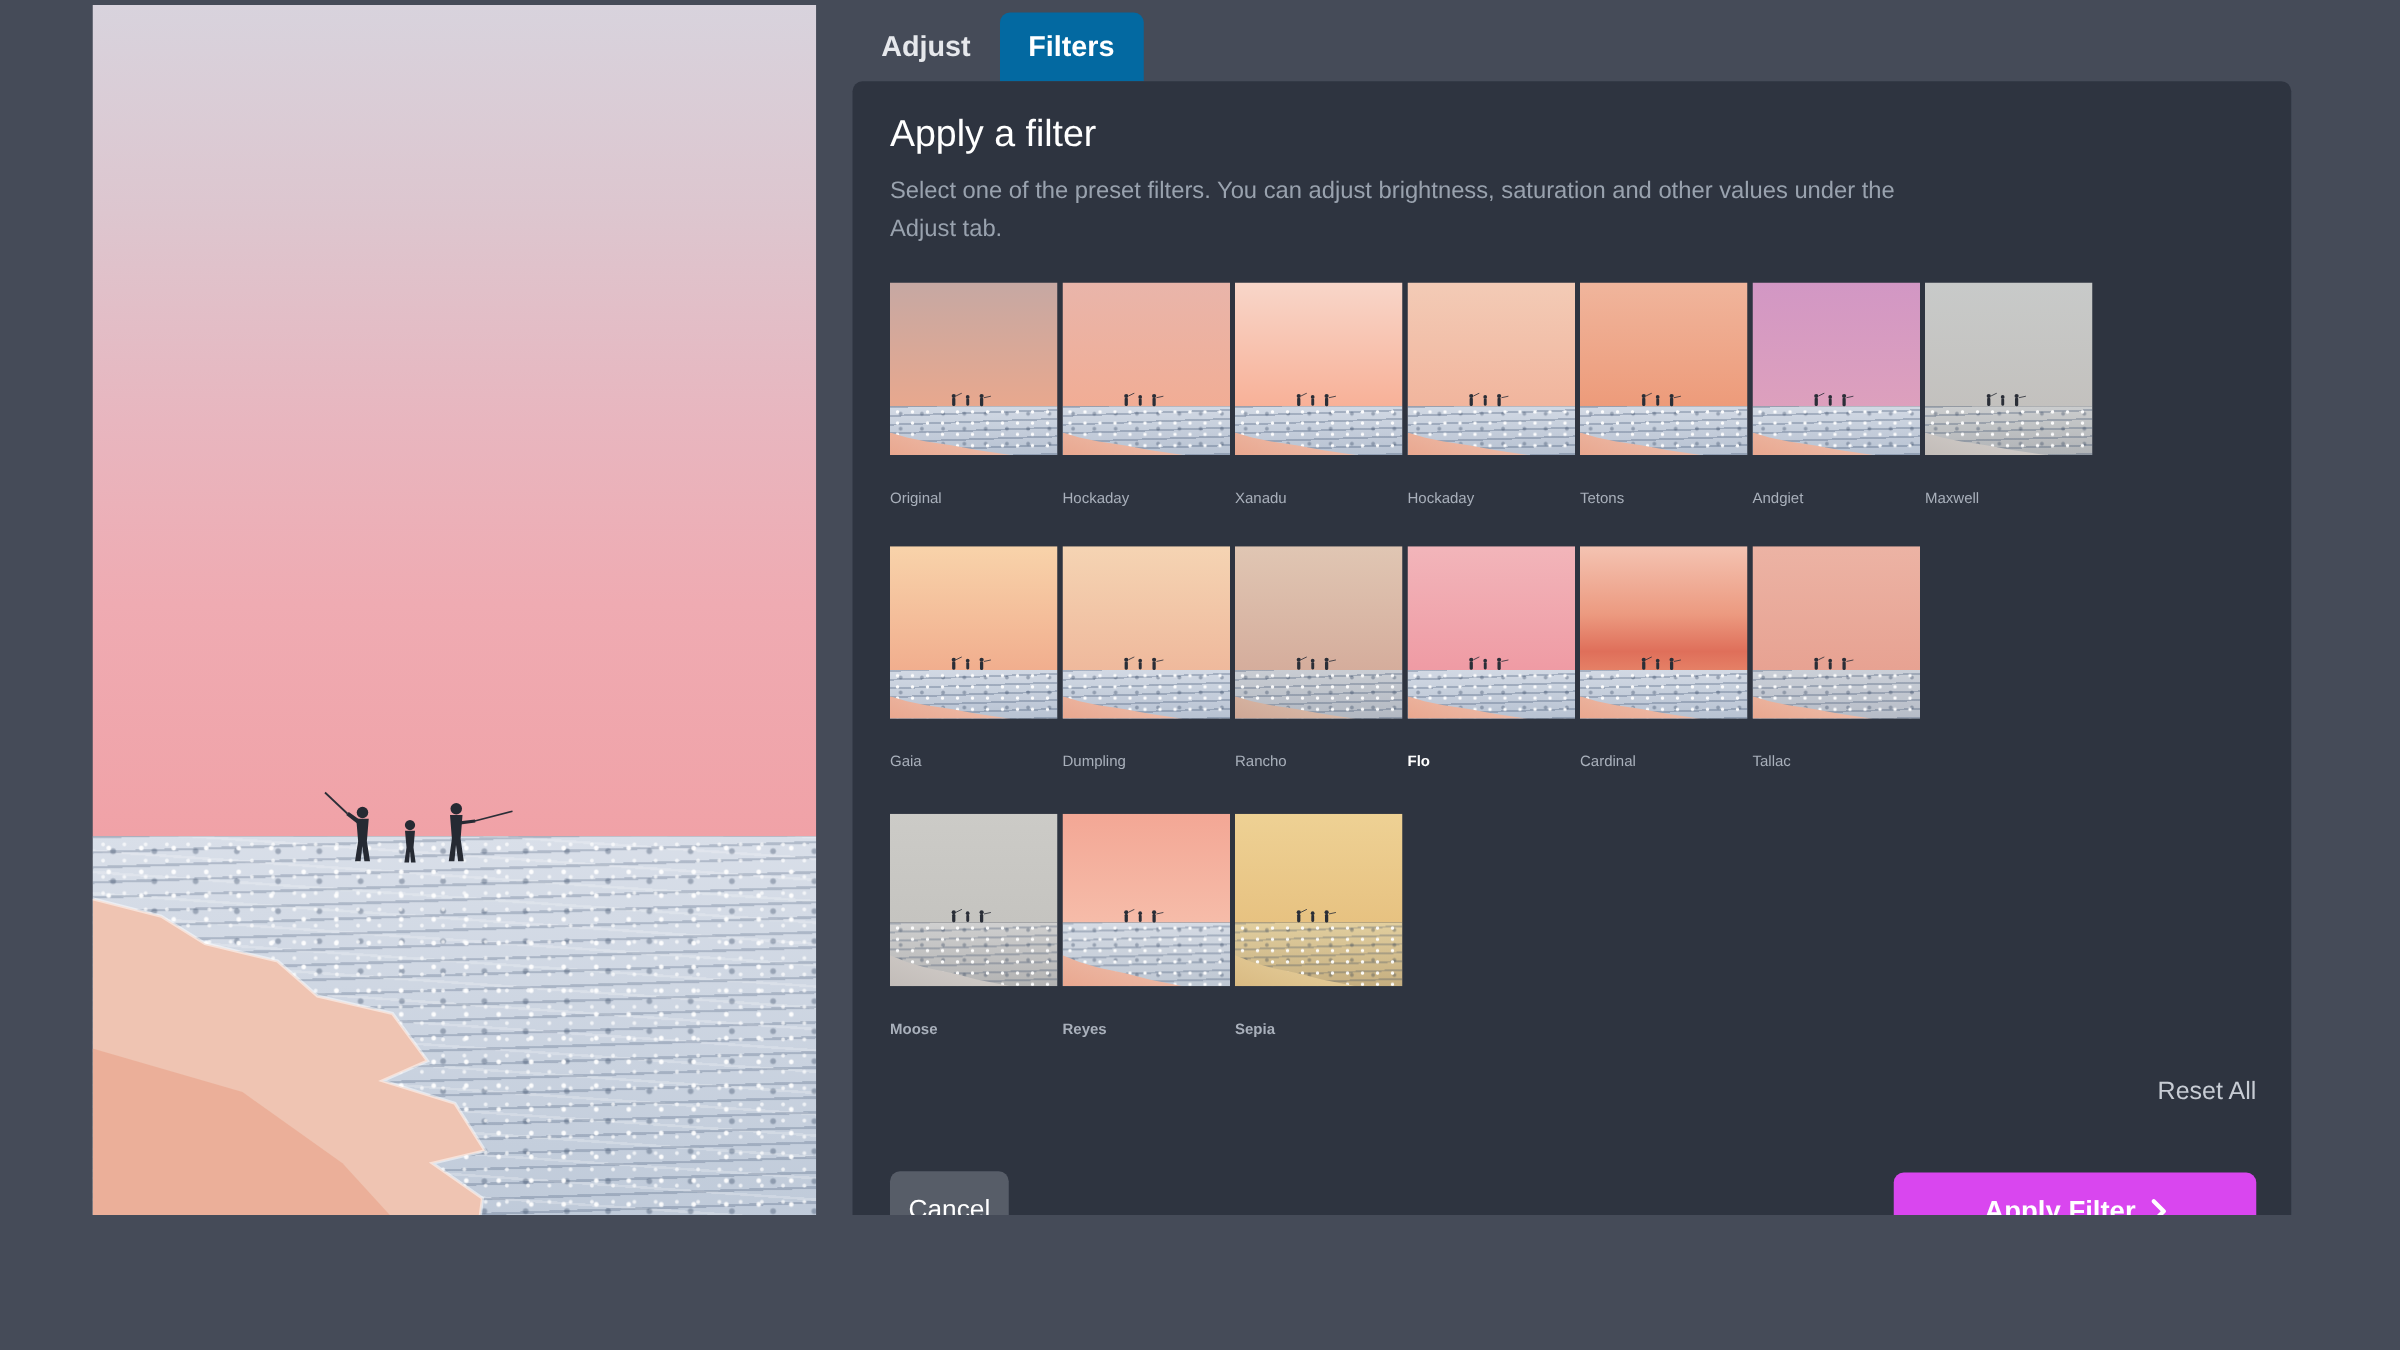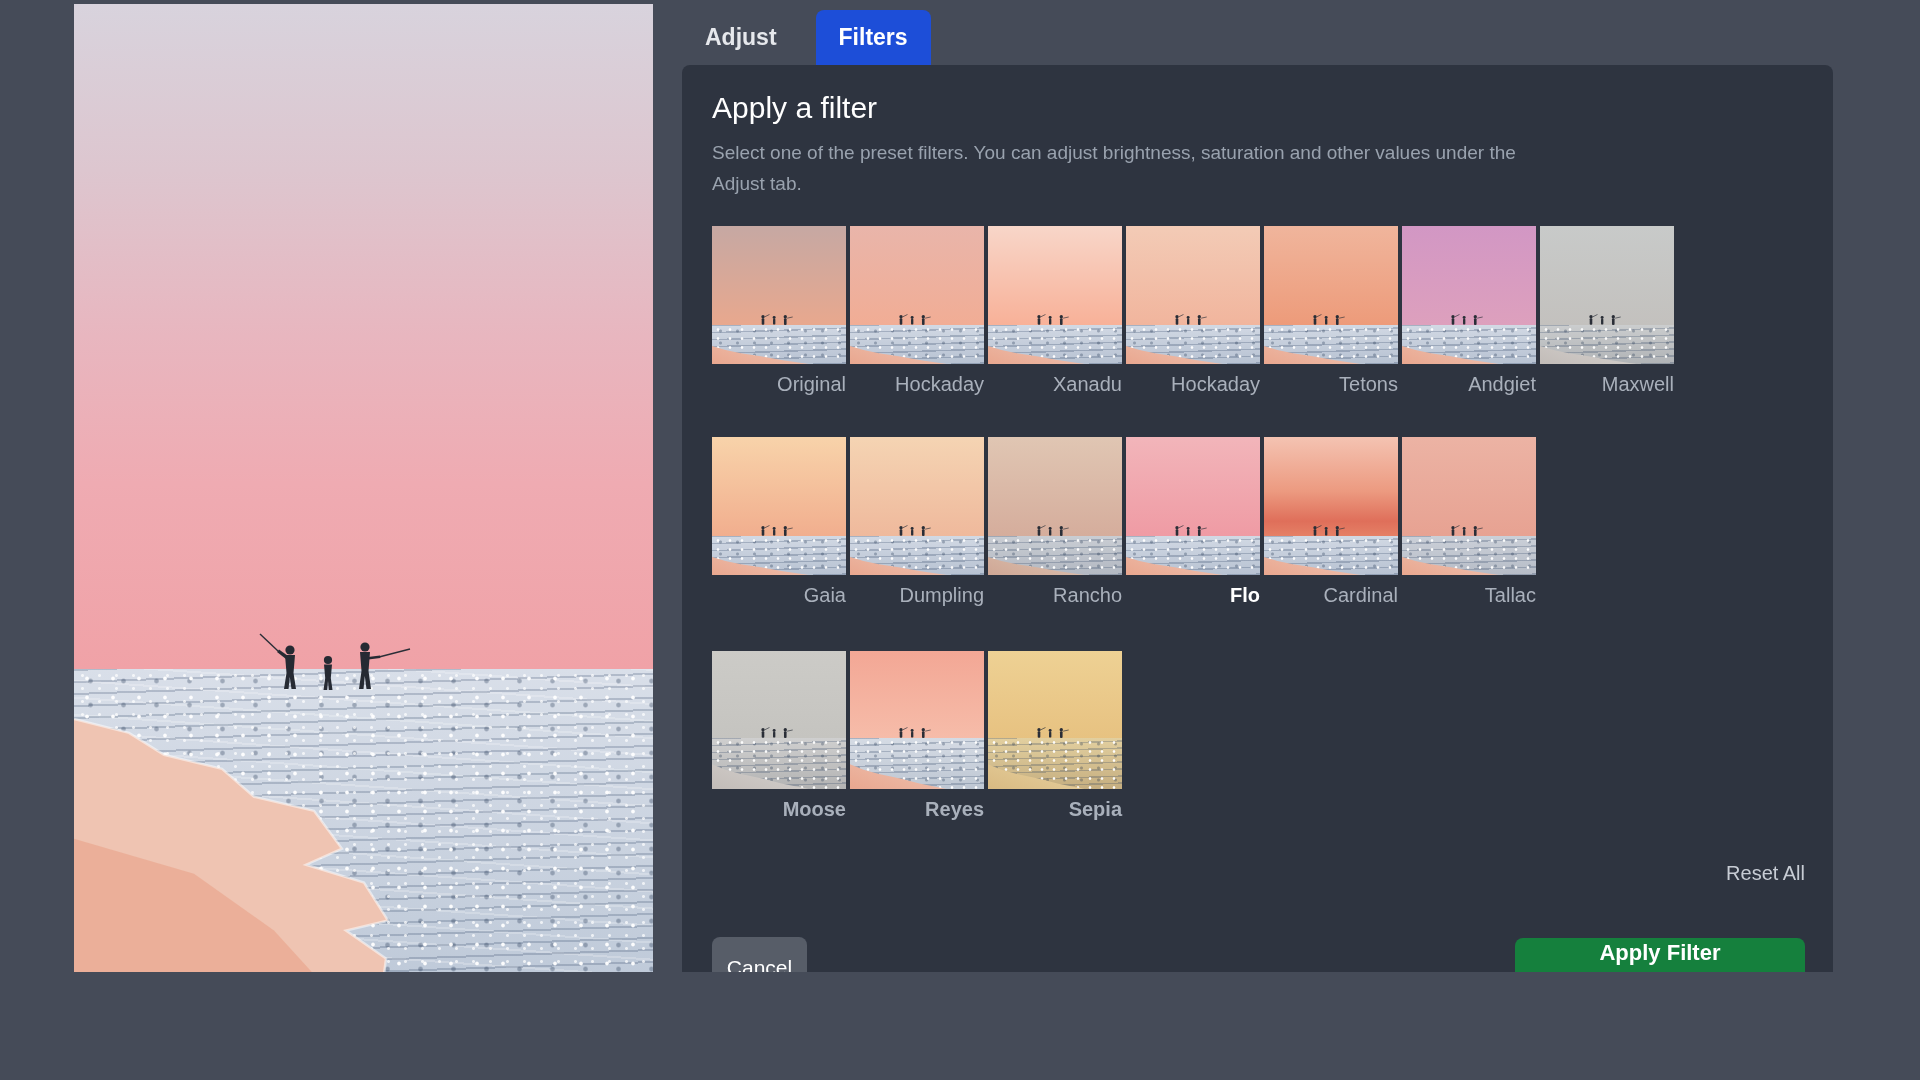--- a/index.html
+++ b/index.html
@@ -18,21 +18,21 @@
       repeating-linear-gradient(184deg, rgba(255,255,255,.22) 0 2px, transparent 2px 17px),
       linear-gradient(180deg, var(--pw1) 0%, var(--pw2) 100%);
     background-size:26px 19px, 17px 13px, 33px 24px, auto, auto, auto;}
   .p-sand{position:absolute;left:0;top:64.4%;width:100%;height:35.6%;}
   .p-figs{position:absolute;left:0;top:calc(64.4% - 36px);width:100%;height:62px;}
 
   
   .tabs{position:absolute;left:682px;top:10px;height:55px;display:flex;}
   .tab{height:55px;padding:0 23px;display:flex;align-items:center;font-size:23px;font-weight:600;
        color:#e6e8ec;border-radius:8px 8px 0 0;cursor:pointer;}
-  .tab.active{background:#1d4ed8;color:#ffffff;margin-left:16px;}
+  .tab.active{background:#0369a1;color:#ffffff;}
 
   
   .panel{position:absolute;left:682px;top:65px;width:1151px;height:976px;background:#2e3440;border-radius:8px;}
   .panel-title{position:absolute;left:30px;top:26px;margin:0;font-size:30px;font-weight:400;color:#ffffff;text-align:right;}
   .panel-desc{position:absolute;left:30px;top:72px;width:840px;margin:0;font-size:19px;line-height:31px;color:#99a2ae;}
 
   
   .grid-row{position:absolute;left:30px;display:flex;gap:4px;}
   .grid-row[data-row="0"]{top:161px;}
   .grid-row[data-row="1"]{top:372px;}
@@ -48,21 +48,21 @@
       linear-gradient(180deg, var(--w1), var(--w2));
     background-size:12px 9px, 17px 12px, auto, auto;}
   .t-sand{position:absolute;left:0;bottom:0;width:72%;height:13%;
     background:linear-gradient(200deg, var(--sand1), var(--sand2));
     clip-path:polygon(0 0, 14% 22%, 30% 40%, 52% 58%, 72% 78%, 100% 100%, 0 100%);}
   .t-figs{position:absolute;left:30%;top:calc(72% - 11px);width:48px;height:13px;fill:#2a2e37;}
   .tall-water .t-sky{height:63%;}
   .tall-water .t-water{top:63%;}
   .tall-water .t-figs{top:calc(63% - 11px);}
   .tall-water .t-sand{height:18%;}
-  .t-label{margin-top:9px;text-align:right;font-size:20px;color:#a9b0bb;}
+  .t-label{margin-top:27px;text-align:left;font-size:12px;color:#a9b0bb;}
   .thumb-cell.selected .t-label{color:#ffffff;font-weight:700;}
 
   
   .reset-all{position:absolute;right:28px;top:797px;font-size:20px;color:#c7ccd4;cursor:pointer;}
   .cancel-btn{position:absolute;left:30px;top:872px;width:95px;height:62px;border:none;border-radius:8px;
      background:#575d68;color:#ffffff;font-size:21px;font-family:inherit;cursor:pointer;}
   .apply-btn{position:absolute;right:28px;top:873px;width:290px;height:61px;border:none;border-radius:8px;
      color:#ffffff;font-size:22px;font-weight:700;font-family:inherit;cursor:pointer;
      display:flex;align-items:center;justify-content:center;gap:12px;}
 </style>
@@ -394,21 +394,21 @@
         <line x1="8" y1="0" x2="13" y2="-2.5" stroke="#2a2e37" stroke-width="0.7"></line>
         <line x1="32" y1="1.5" x2="38" y2="0.2" stroke="#2a2e37" stroke-width="0.7"></line>
       </svg>
     </div>
     <div class="t-label">Sepia</div>
   </div>
       </div>
 
     <div class="reset-all">Reset All</div>
     <button class="cancel-btn">Cancel</button>
-    <button class="apply-btn" style="background: #15803d; flex-direction: column;">
+    <button class="apply-btn" style="background: #d946ef;">
       <span>Apply Filter</span>
       <svg width="12" height="20" viewBox="0 0 12 20">
         <polyline points="2,2 10,10 2,18" fill="none" stroke="#ffffff" stroke-width="3.4" stroke-linecap="round" stroke-linejoin="round"></polyline>
       </svg>
     </button>
   </div>
 
 </div>
 
 </body></html>

